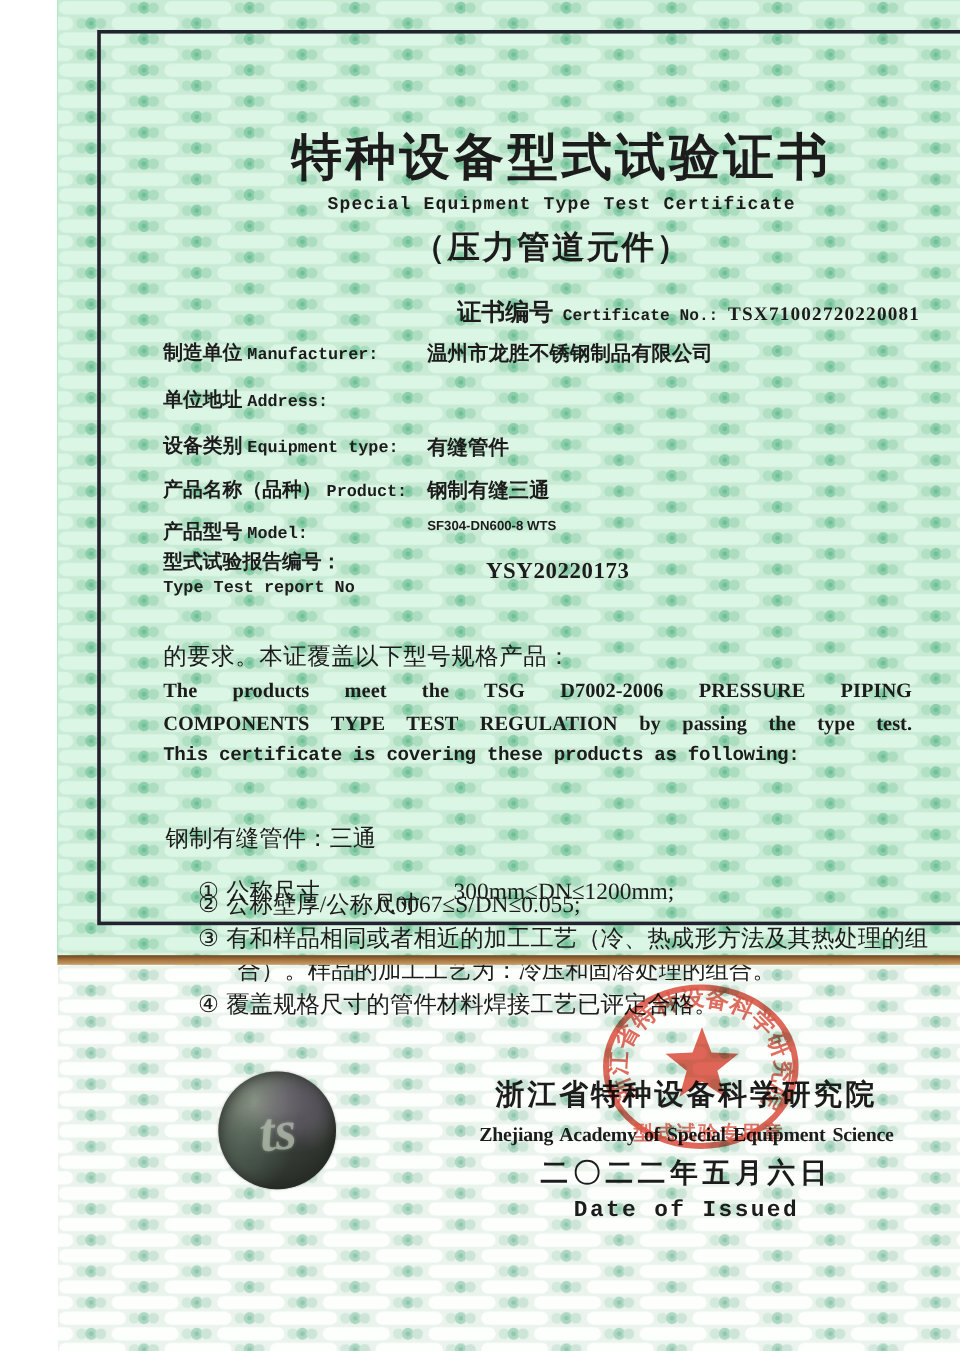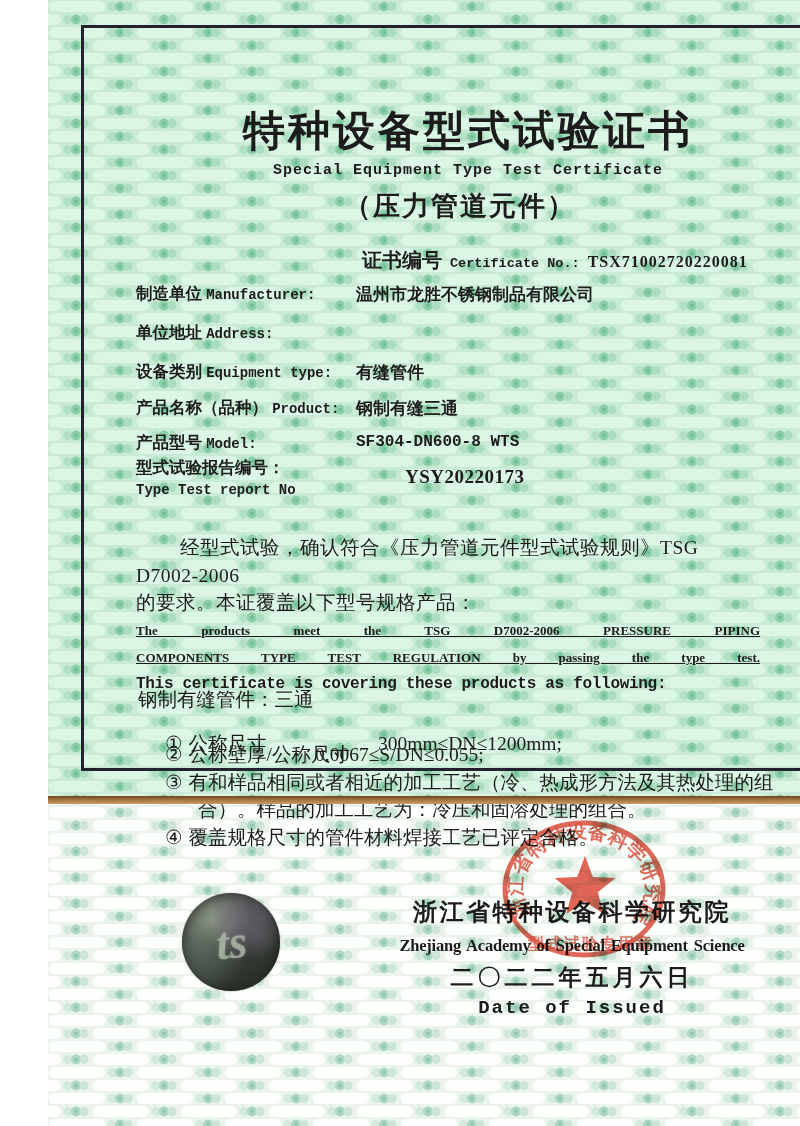--- a/index.html
+++ b/index.html
@@ -19,40 +19,40 @@
   .abs{position:absolute;}
   .zh{font-family:"Liberation Serif","DejaVu Serif",serif;}
   .mono{font-family:"Liberation Mono","DejaVu Sans Mono",monospace;}
 
   
   .title-zh{left:40px;right:0;top:103px;text-align:center;font-size:42px;font-weight:600;letter-spacing:3px;}
   .title-en{left:40px;right:0;top:162px;text-align:center;font-size:15px;font-weight:700;letter-spacing:1px;}
   .subtitle-zh{left:40px;right:16px;top:188px;text-align:center;font-size:27px;font-weight:600;letter-spacing:2px;}
   .subtitle-en{left:40px;right:0;top:224px;text-align:center;font-size:13.5px;font-weight:700;letter-spacing:0.5px;}
 
-  .certno{left:314px;top:247px;display:flex;align-items:baseline;gap:8px;}
+  .certno{left:333px;top:247px;display:flex;align-items:baseline;gap:8px;}
   .certno-zh{font-size:20px;font-weight:600;}
   .certno-en{font-size:13.5px;font-weight:700;}
   .certno-val{font-size:16px;font-weight:700;letter-spacing:1px;}
 
   
   .f-label{left:88px;font-size:16.5px;font-weight:600;white-space:nowrap;}
   .f-label .en{font-size:14px;font-weight:700;}
   .f-value{left:308px;font-size:17px;font-weight:600;white-space:nowrap;}
   .addr{line-height:22.5px;font-size:16.5px;}
-  .model-val{font-family:Liberation Mono, monospace;font-size:16px;font-weight:700;}
+  .model-val{font-family:Liberation Sans, sans-serif;font-size:11px;font-weight:700;}
   .report-val{left:357px;top:466px;font-size:19px;font-weight:700;letter-spacing:0.5px;}
   .lbl2{line-height:22px;}
   .lbl2 .en{display:block;font-weight:700;}
 
   
   .statement{left:88px;top:534px;width:624px;}
   .st-zh{font-size:19.5px;line-height:27.5px;letter-spacing:0.5px;font-weight:500;}
   .st-zh .indent{text-indent:44px;}
-  .st-en-b{font-size:13px;line-height:27px;font-weight:700;text-align:justify;text-align-last:justify;text-decoration:underline;}
+  .st-en-b{font-size:17px;line-height:27px;font-weight:700;text-align:justify;text-align-last:justify;}
   .st-en-m{font-family:"Liberation Mono","DejaVu Sans Mono",monospace;font-size:16px;font-weight:600;margin-top:4px;letter-spacing:-0.3px;}
 
   
   .products{left:88px;top:686px;width:640px;font-size:19.5px;line-height:27.5px;font-weight:500;}
   .p-head{position:absolute;left:2px;top:0;white-space:nowrap;}
   .p-i1{position:absolute;left:29px;top:44px;white-space:nowrap;}
   .p-i1 .val{position:absolute;left:213px;white-space:nowrap;}
   .p-i2{position:absolute;left:29px;top:55px;white-space:nowrap;}
   .p-i2 .val{position:absolute;left:150px;white-space:nowrap;}
   .p-i3a{position:absolute;left:29px;top:83px;white-space:nowrap;}
@@ -164,21 +164,20 @@
   <div class="abs f-value model-val" style="top:433px;">SF304-DN600-8 WTS</div>
 
   <div class="abs f-label lbl2" style="top:457px;">
     <span class="zh">型式试验报告编号：</span>
     <span class="en mono">Type Test report No</span>
   </div>
   <div class="abs report-val">YSY20220173</div>
 
   <div class="abs statement">
     <div class="st-zh">
-      <div class="indent zh">经型式试验，确认符合《压力管道元件型式试验规则》TSG D7002-2006</div>
       <div class="zh">的要求。本证覆盖以下型号规格产品：</div>
     </div>
     <div class="st-en-b">The products meet the TSG D7002-2006 PRESSURE PIPING</div>
     <div class="st-en-b">COMPONENTS TYPE TEST REGULATION by passing the type test.</div>
     <div class="st-en-m">This certificate is covering these products as following:</div>
   </div>
 
   <div class="abs products">
     <div class="p-head zh">钢制有缝管件：三通</div>
     <div class="p-i1">

